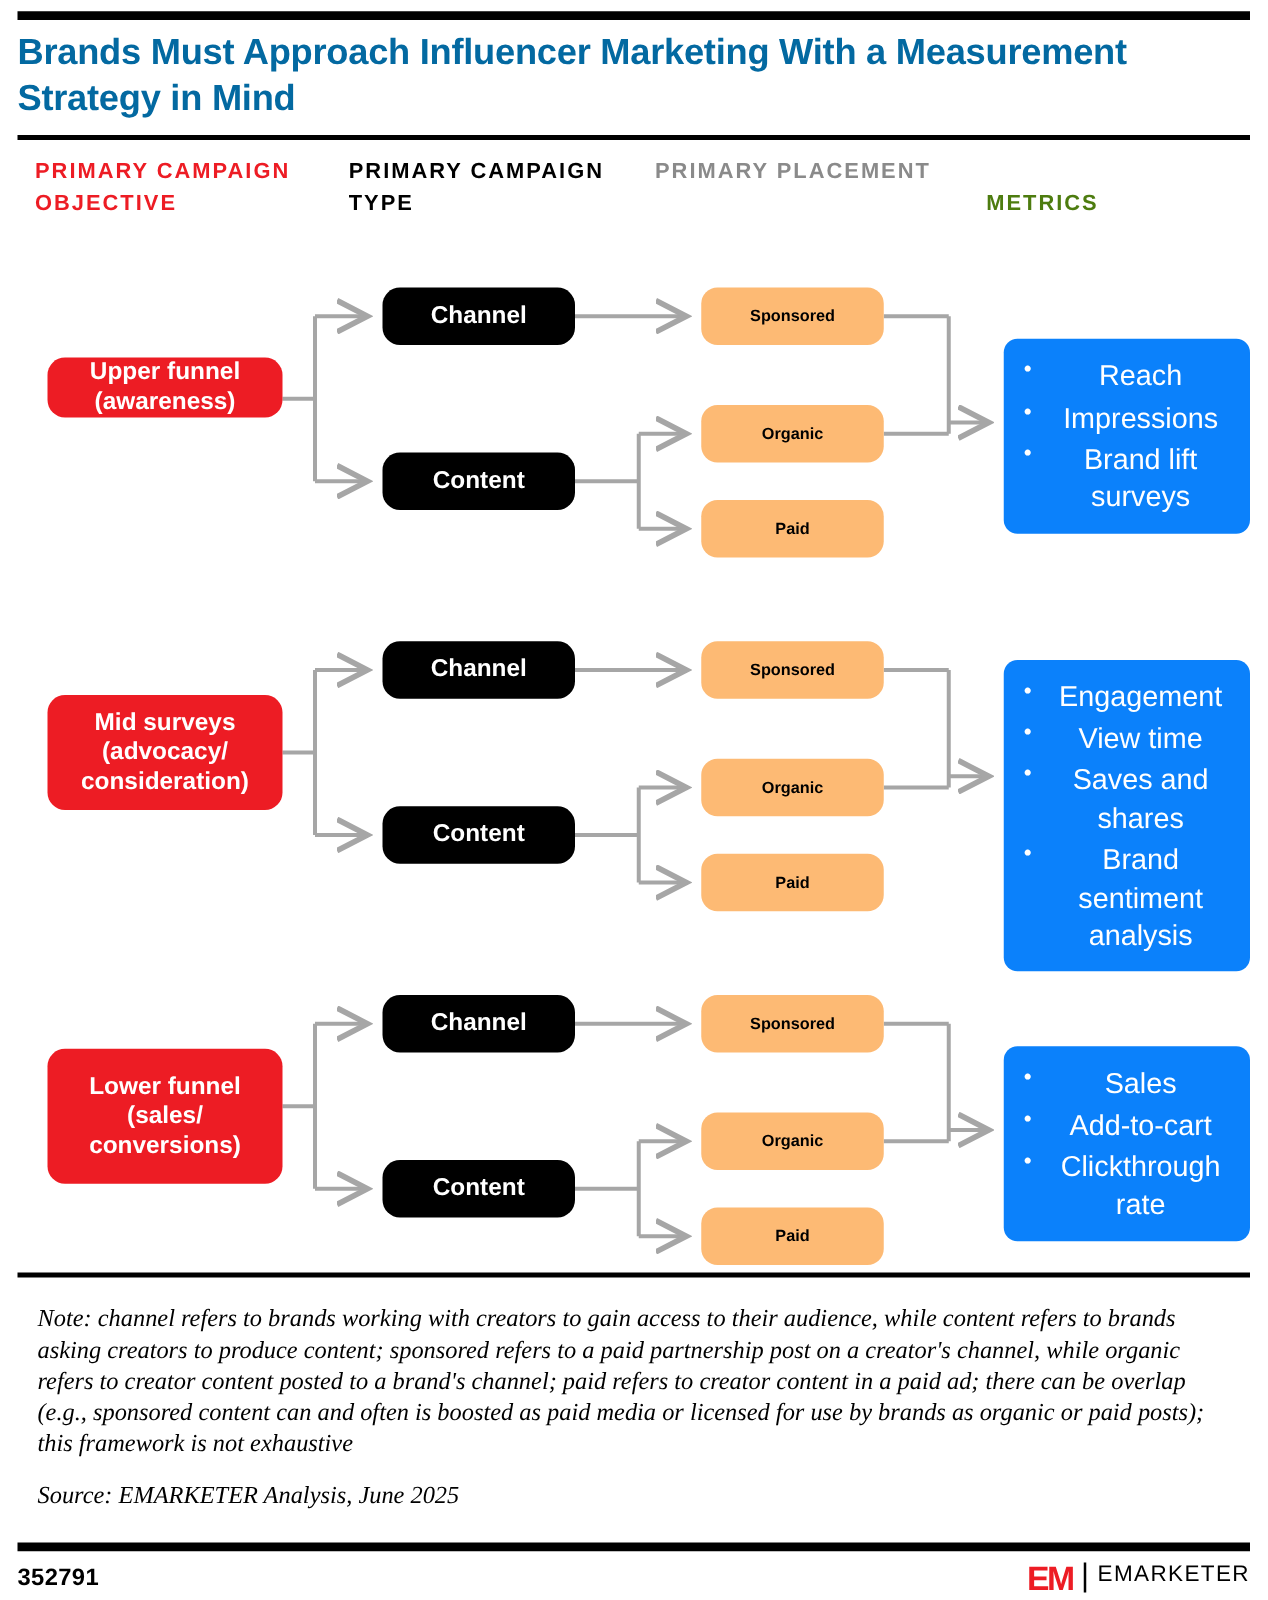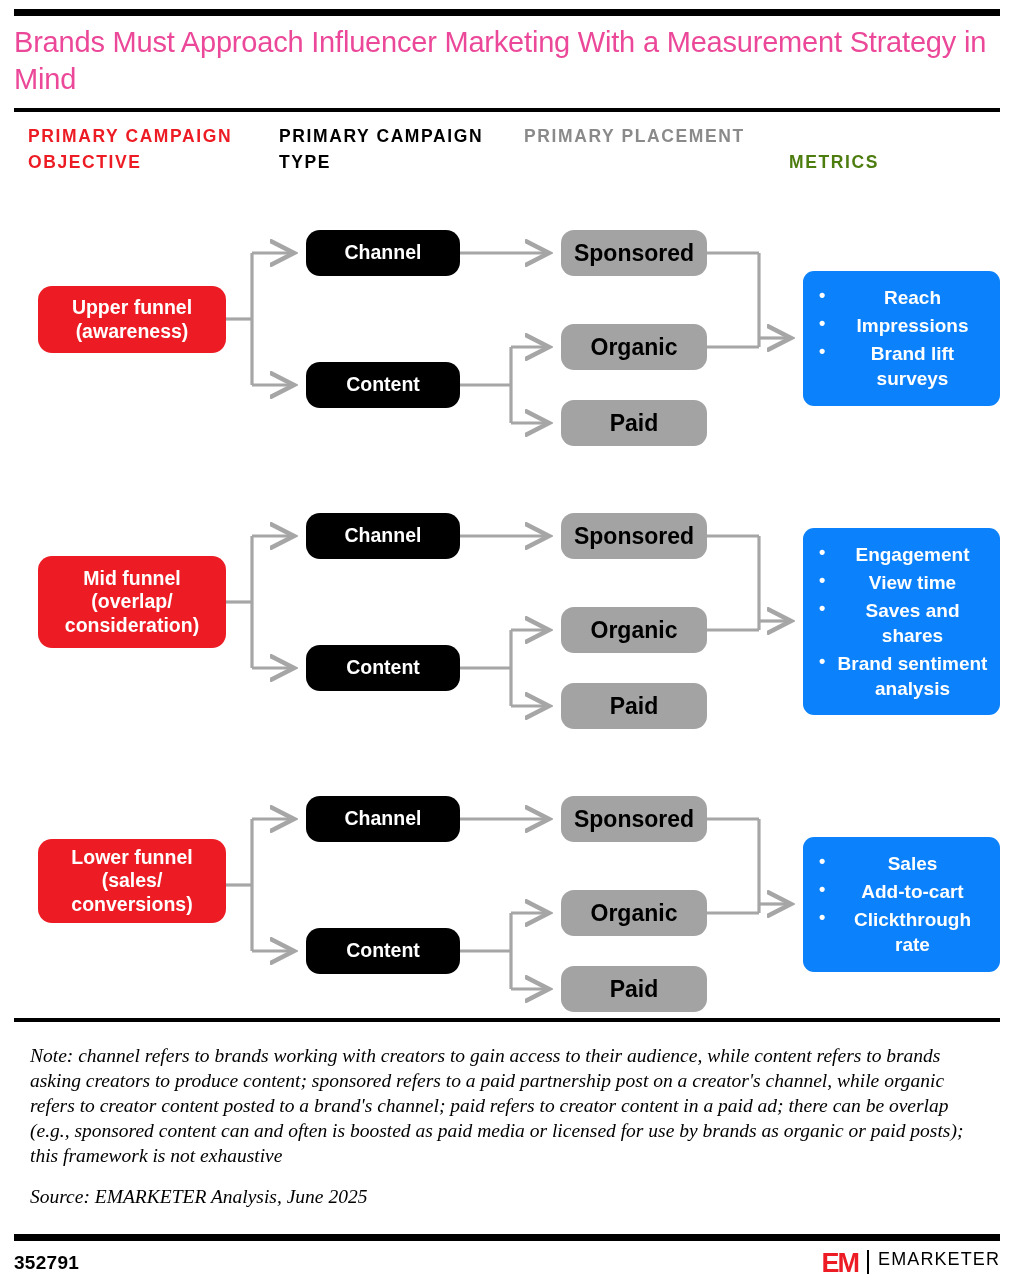--- a/index.html
+++ b/index.html
@@ -15,23 +15,23 @@
 
   .page { position: relative; width: 1014px; height: 1280px; padding: 0 14px; }
 
   
   .rule-top      { height: 7px; background: #000; margin-top: 9px; }
   .rule-title    { height: 4px; background: #000; margin-top: 6px; }
   .rule-note-top { height: 4px; background: #000; margin-top: 4px; }
   .rule-foot-top { height: 7px; background: #000; margin-top: 6px; }
 
   .title {
-    color: #ec4899;
+    color: #0369a1;
     font-size: 29px;
-    font-weight: normal;
+    font-weight: bold;
     line-height: 1.28;
     letter-spacing: -0.2px;
     padding: 8px 0 4px 0;
   }
 
   
   .col-heads {
     position: relative;
     height: 100px;
   }
@@ -79,41 +79,41 @@
     left: 292px;
     background: #000000;
     color: #ffffff;
     font-size: 19.5px;
     width: 154px;
     height: 46px;
     border-radius: 14px;
   }
   .node-place {
     left: 547px;
-    background: #a3a3a3;
+    background: #fdba74;
     color: #000000;
-    font-size: 23px;
+    font-size: 13px;
     width: 146px;
     height: 46px;
     border-radius: 13px;
   }
   .node-metrics {
     left: 789px;
     width: 197px;
     background: #0B81FB;
     color: #ffffff;
     border-radius: 11px;
     display: block;
     padding: 14px 10px 14px 12px;
   }
   .node-metrics ul { margin: 0; padding: 0 0 0 20px; list-style: none; }
   .node-metrics li {
     position: relative;
-    font-size: 19px;
-    font-weight: bold;
+    font-size: 23px;
+    font-weight: normal;
     line-height: 1.32;
     margin-bottom: 3px;
   }
   .node-metrics li:last-child { margin-bottom: 0; }
   .node-metrics li::before {
     content: "\2022";
     position: absolute;
     left: -16px;
     top: -1px;
     font-size: 18px;
@@ -178,21 +178,21 @@
           <path d="M446,41 L535,41" stroke="#A6A6A6" stroke-width="3.2" fill="none" marker-end="url(#ah)"></path>
           <path d="M446,173 L497,173" stroke="#A6A6A6" stroke-width="3.2" fill="none"></path>
           <path d="M497,135 L497,211" stroke="#A6A6A6" stroke-width="3.2" fill="none"></path>
           <path d="M497,135 L535,135" stroke="#A6A6A6" stroke-width="3.2" fill="none" marker-end="url(#ah)"></path>
           <path d="M497,211 L535,211" stroke="#A6A6A6" stroke-width="3.2" fill="none" marker-end="url(#ah)"></path>
           <path d="M693,41 L745,41" stroke="#A6A6A6" stroke-width="3.2" fill="none"></path>
           <path d="M693,135 L745,135" stroke="#A6A6A6" stroke-width="3.2" fill="none"></path>
           <path d="M745,41 L745,135" stroke="#A6A6A6" stroke-width="3.2" fill="none"></path>
           <path d="M745,126 L777,126" stroke="#A6A6A6" stroke-width="3.2" fill="none" marker-end="url(#ah)"></path>
         </svg>
-        <div class="node node-objective" style="height: 67px; top: 74px; padding: 0px 8px;">Upper funnel (awareness)</div>
+        <div class="node node-objective" style="height: 48px; top: 74px; padding: 0px 8px;">Upper funnel (awareness)</div>
         <div class="node node-type" style="top: 18px;">Channel</div>
         <div class="node node-type" style="top: 150px;">Content</div>
         <div class="node node-place" style="top: 18px;">Sponsored</div>
         <div class="node node-place" style="top: 112px;">Organic</div>
         <div class="node node-place" style="top: 188px;">Paid</div>
         <div class="node node-metrics" style="top: 59px;">
           <ul>
             <li>Reach</li>
             <li>Impressions</li>
             <li>Brand lift surveys</li>
@@ -213,21 +213,21 @@
           <path d="M446,41 L535,41" stroke="#A6A6A6" stroke-width="3.2" fill="none" marker-end="url(#ah)"></path>
           <path d="M446,173 L497,173" stroke="#A6A6A6" stroke-width="3.2" fill="none"></path>
           <path d="M497,135 L497,211" stroke="#A6A6A6" stroke-width="3.2" fill="none"></path>
           <path d="M497,135 L535,135" stroke="#A6A6A6" stroke-width="3.2" fill="none" marker-end="url(#ah)"></path>
           <path d="M497,211 L535,211" stroke="#A6A6A6" stroke-width="3.2" fill="none" marker-end="url(#ah)"></path>
           <path d="M693,41 L745,41" stroke="#A6A6A6" stroke-width="3.2" fill="none"></path>
           <path d="M693,135 L745,135" stroke="#A6A6A6" stroke-width="3.2" fill="none"></path>
           <path d="M745,41 L745,135" stroke="#A6A6A6" stroke-width="3.2" fill="none"></path>
           <path d="M745,126 L777,126" stroke="#A6A6A6" stroke-width="3.2" fill="none" marker-end="url(#ah)"></path>
         </svg>
-        <div class="node node-objective" style="height: 92px; top: 61px; padding: 0px 8px;">Mid funnel (overlap/ consideration)</div>
+        <div class="node node-objective" style="height: 92px; top: 61px; padding: 0px 8px;">Mid surveys (advocacy/ consideration)</div>
         <div class="node node-type" style="top: 18px;">Channel</div>
         <div class="node node-type" style="top: 150px;">Content</div>
         <div class="node node-place" style="top: 18px;">Sponsored</div>
         <div class="node node-place" style="top: 112px;">Organic</div>
         <div class="node node-place" style="top: 188px;">Paid</div>
         <div class="node node-metrics" style="top: 32.5px;">
           <ul>
             <li>Engagement</li>
             <li>View time</li>
             <li>Saves and shares</li>
@@ -249,21 +249,21 @@
           <path d="M446,41 L535,41" stroke="#A6A6A6" stroke-width="3.2" fill="none" marker-end="url(#ah)"></path>
           <path d="M446,173 L497,173" stroke="#A6A6A6" stroke-width="3.2" fill="none"></path>
           <path d="M497,135 L497,211" stroke="#A6A6A6" stroke-width="3.2" fill="none"></path>
           <path d="M497,135 L535,135" stroke="#A6A6A6" stroke-width="3.2" fill="none" marker-end="url(#ah)"></path>
           <path d="M497,211 L535,211" stroke="#A6A6A6" stroke-width="3.2" fill="none" marker-end="url(#ah)"></path>
           <path d="M693,41 L745,41" stroke="#A6A6A6" stroke-width="3.2" fill="none"></path>
           <path d="M693,135 L745,135" stroke="#A6A6A6" stroke-width="3.2" fill="none"></path>
           <path d="M745,41 L745,135" stroke="#A6A6A6" stroke-width="3.2" fill="none"></path>
           <path d="M745,126 L777,126" stroke="#A6A6A6" stroke-width="3.2" fill="none" marker-end="url(#ah)"></path>
         </svg>
-        <div class="node node-objective" style="height: 84px; top: 61px; padding: 12px 8px;">Lower funnel (sales/ conversions)</div>
+        <div class="node node-objective" style="height: 108px; top: 61px; padding: 12px 8px;">Lower funnel (sales/ conversions)</div>
         <div class="node node-type" style="top: 18px;">Channel</div>
         <div class="node node-type" style="top: 150px;">Content</div>
         <div class="node node-place" style="top: 18px;">Sponsored</div>
         <div class="node node-place" style="top: 112px;">Organic</div>
         <div class="node node-place" style="top: 188px;">Paid</div>
         <div class="node node-metrics" style="top: 59px;">
           <ul>
             <li>Sales</li>
             <li>Add-to-cart</li>
             <li>Clickthrough rate</li>

